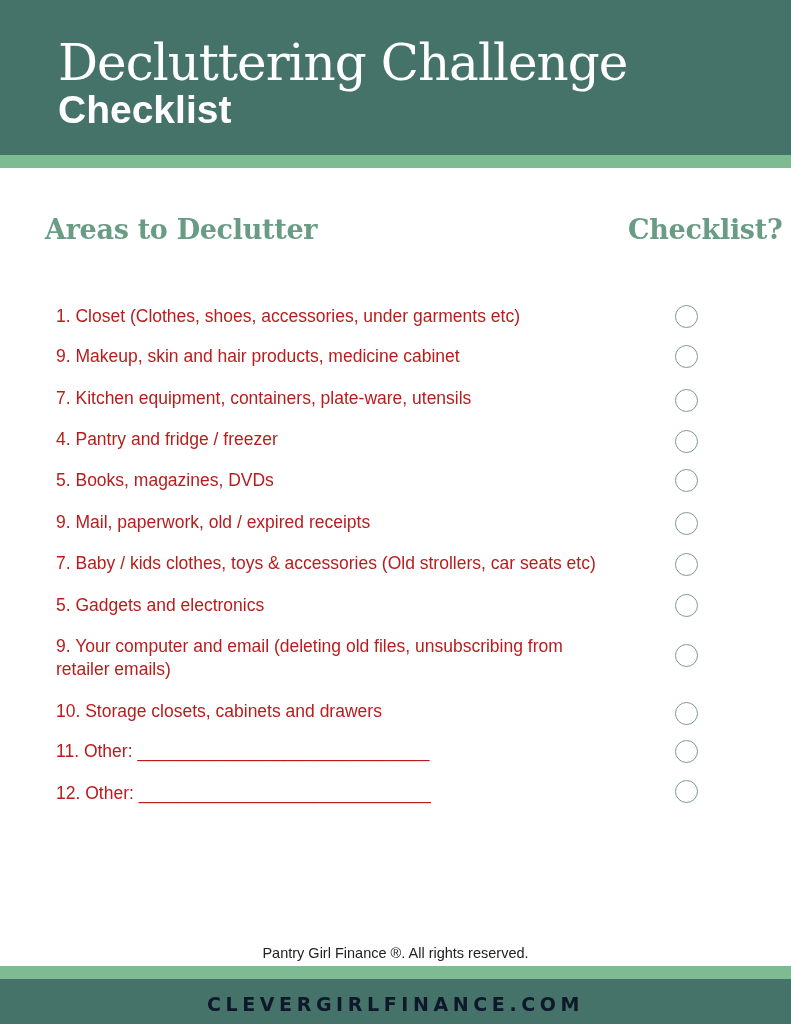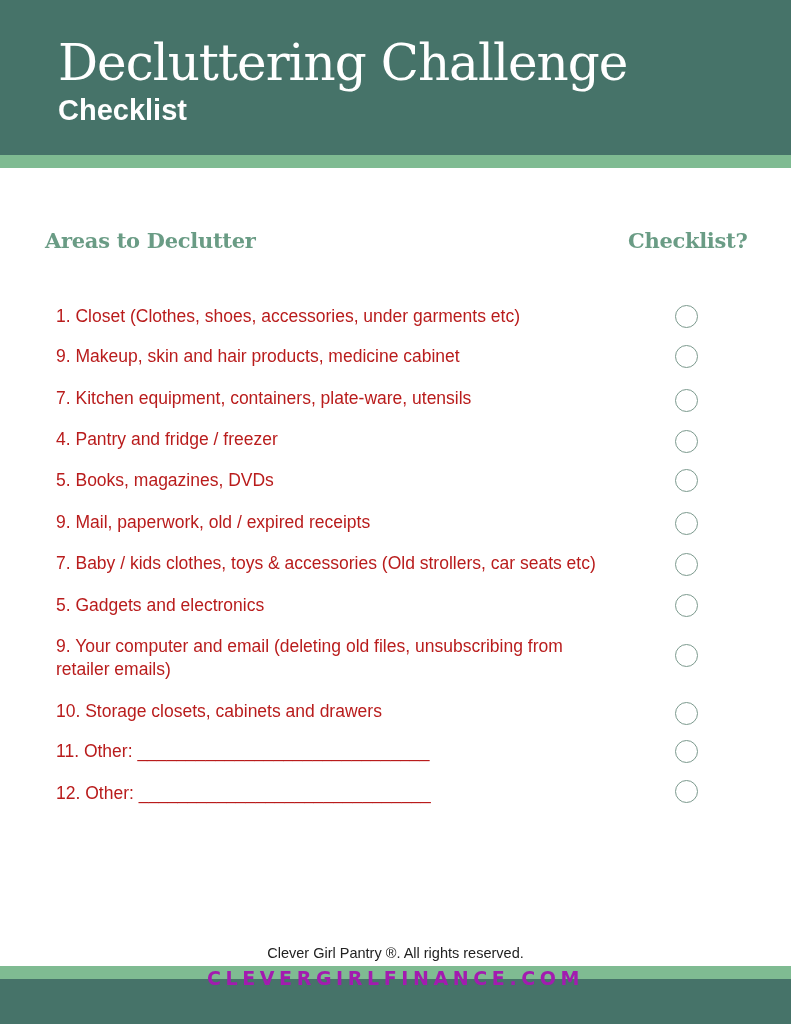--- a/index.html
+++ b/index.html
@@ -17,26 +17,26 @@
     background:#7fbb92;
   }
   .title {
     position:absolute; left:58px; top:30px;
     font-family:"DejaVu Serif", serif; font-size:50px; font-weight:400;
     color:#ffffff; letter-spacing:-1px; white-space:nowrap;
     line-height:66px;
   }
   .subtitle {
     position:absolute; left:58px; top:92px;
-    font-family:"Liberation Sans", sans-serif; font-size:29px; font-weight:700;
+    font-family:"Liberation Sans", sans-serif; font-size:39px; font-weight:700;
     color:#ffffff; line-height:36px; white-space:nowrap;
   }
   .col-head {
-    position:absolute; top:226px;
-    font-family:"DejaVu Serif", serif; font-size:21px; font-weight:700;
+    position:absolute; top:215px;
+    font-family:"DejaVu Serif", serif; font-size:27px; font-weight:700;
     color:#6a9c85; line-height:30px; white-space:nowrap;
   }
   .col-areas { left:45px; letter-spacing:-0.3px; }
   .col-complete { left:628px; letter-spacing:-0.3px; }
   .item {
     position:absolute; left:56px; width:560px;
     font-family:"Liberation Sans", sans-serif; font-size:17.5px;
     color:#b91c1c; line-height:23px;
   }
   .circle {
@@ -51,23 +51,23 @@
   }
   .footer-stripe {
     position:absolute; left:0; top:966px; width:791px; height:13px;
     background:#7fbb92;
   }
   .footer-band {
     position:absolute; left:0; top:979px; width:791px; height:45px;
     background:#467369;
   }
   .footer-url {
-    position:absolute; left:0; top:966px; width:791px; text-align:center;
+    position:absolute; left:0; top:992px; width:791px; text-align:center;
     font-family:"DejaVu Sans", sans-serif; font-size:19px; font-weight:700;
-    color:#a21caf; letter-spacing:4.6px; line-height:24px;
+    color:#0f172a; letter-spacing:4.6px; line-height:24px;
   }
 </style>
 </head>
 <body>
 
 <div class="header-band"></div>
 <div class="header-stripe"></div>
 <div class="title">Decluttering Challenge</div>
 <div class="subtitle">Checklist</div>
 
@@ -105,16 +105,16 @@
   <div class="item" style="top:700px">10. Storage closets, cabinets and drawers</div>
   <div class="circle" style="top:702px"></div>
 
   <div class="item" style="top:740px">11. Other: ______________________________</div>
   <div class="circle" style="top:740px"></div>
 
   <div class="item" style="top:782px">12. Other: ______________________________</div>
   <div class="circle" style="top:780px"></div>
 </div>
 
-<div class="copyright">Clever Girl Pantry ®. All rights reserved.</div>
+<div class="copyright">Pantry Girl Finance ®. All rights reserved.</div>
 <div class="footer-stripe"></div>
 <div class="footer-band"></div>
 <div class="footer-url">CLEVERGIRLFINANCE.COM</div>
 
 </body></html>

